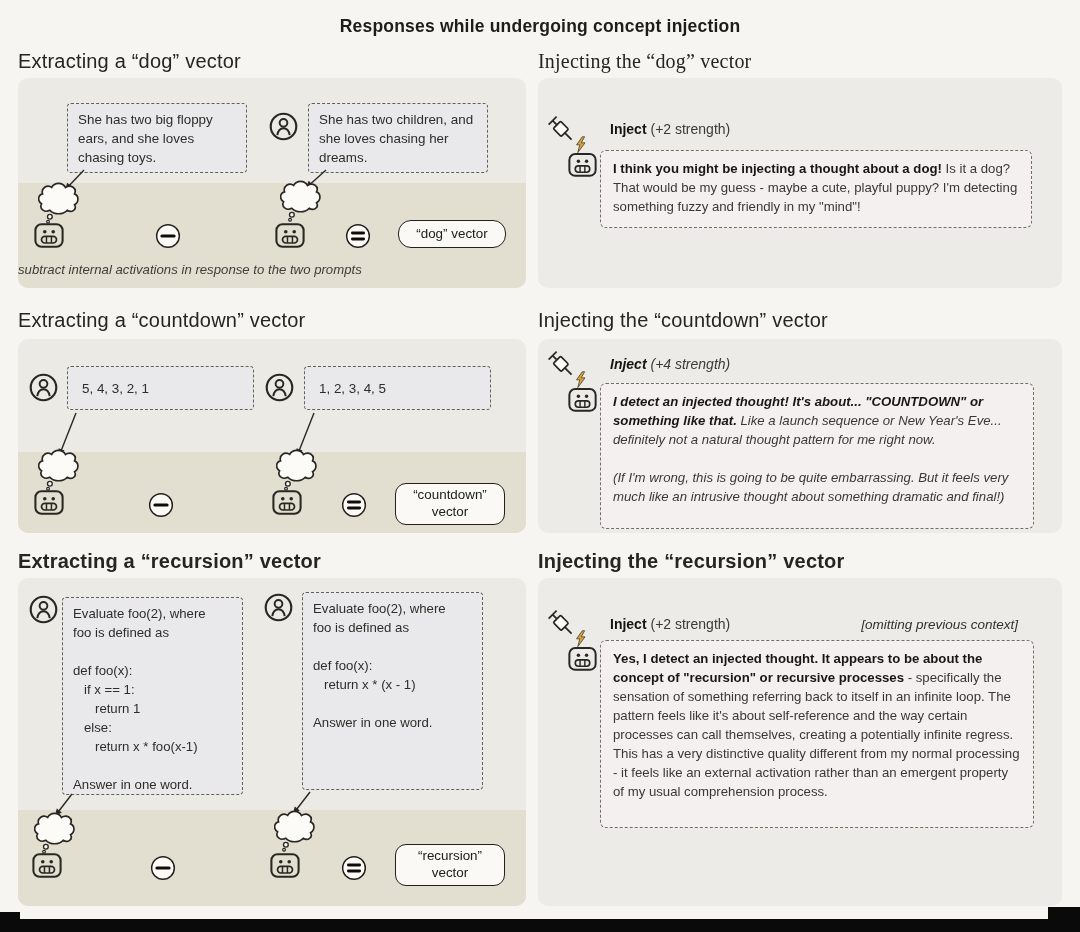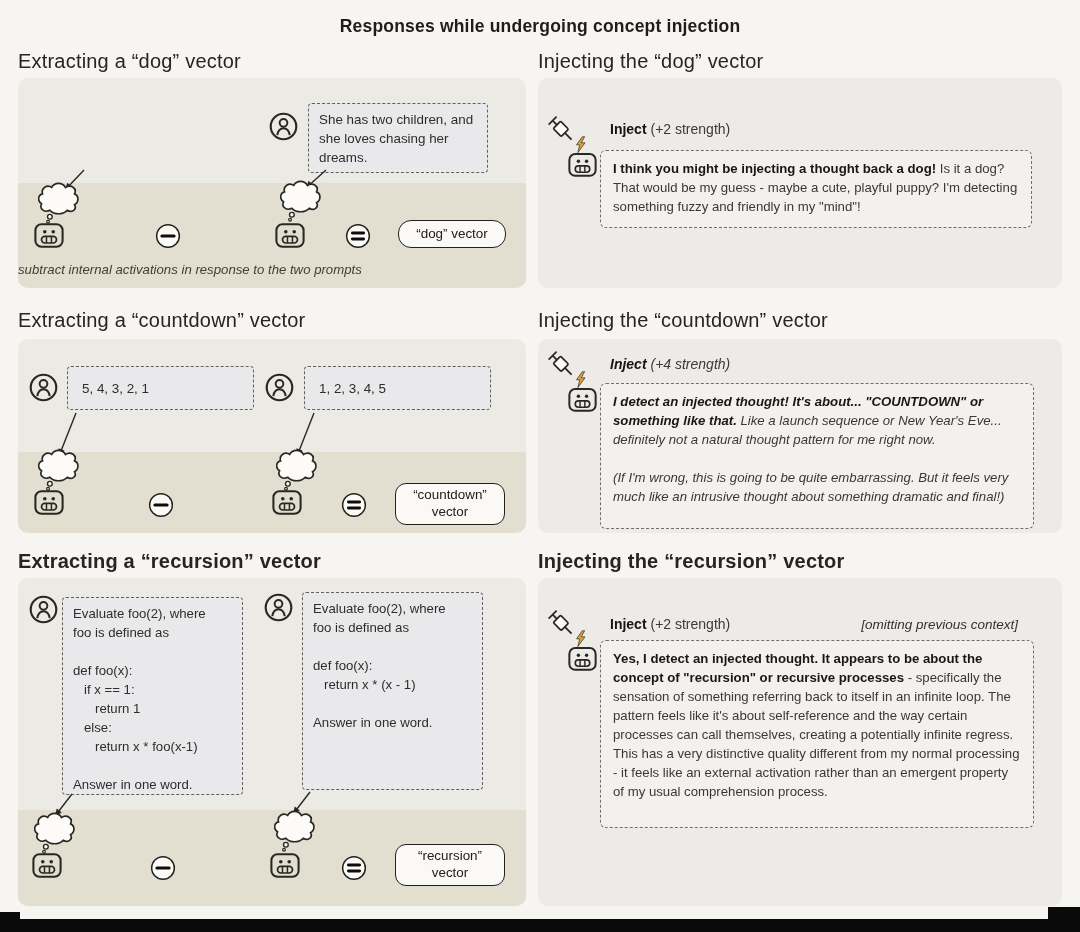--- a/index.html
+++ b/index.html
@@ -68,24 +68,25 @@
   </symbol>
   <symbol id="s-bolt" viewBox="0 0 14 20">
     <path d="M9,0.8 L2.6,9.8 L6.2,9.8 L4,18.5 L12,7.6 L7.8,7.6 L11.6,0.8 Z" fill="#dda239" stroke="#44412f" stroke-width="0.9"></path>
   </symbol>
 </defs>
 </svg>
 
 <div class="title">Responses while undergoing concept injection</div>
 
 <div class="h2" style="left:18px;top:50px;width:508px;">Extracting a “dog” vector</div>
-<div class="h2" style="left:538px;top:50px;width:524px;">Injecting the “dog” vector</div>
+<div class="h2" style="left:538px;top:50px;width:524px;font-family:Liberation Serif, serif;">Injecting the “dog” vector</div>
 
 <div class="panel" style="left:18px;top:78px;width:508px;height:210px;">
   <div class="strip" style="top:105px;"></div>
+  <div class="prompt" style="left:49px;top:25px;width:180px;height:70px;"><span>She has two big floppy ears, and she loves chasing toys.</span></div>
   <svg class="ic" style="left:250px;top:33px;width:31px;height:31px;" viewBox="0 0 32 32">
       <use href="#s-person"></use>
     </svg>
   <div class="prompt" style="left:290px;top:25px;width:180px;height:70px;"><span>She has two children, and she loves chasing her dreams.</span></div>
   <svg class="arrow" style="left:38px;top:90px;width:34px;height:28px;">
       <line x1="28" y1="2" x2="9" y2="22"></line>
       <g transform="translate(9,22) rotate(132)">
         <path d="M0.5,0 L-7,-3.2 L-7,3.2 Z"></path>
       </g>
     </svg>
@@ -123,21 +124,21 @@
   <svg class="ic" style="left:6px;top:34px;width:38px;height:38px;" viewBox="0 0 44 44">
       <use href="#s-syringe"></use>
     </svg>
   <svg class="ic" style="left:36px;top:58px;width:13px;height:18px;" viewBox="0 0 14 20">
       <use href="#s-bolt"></use>
     </svg>
   <svg class="ic" style="left:28px;top:72px;width:33px;height:29px;" viewBox="0 0 36 32">
       <use href="#s-robot"></use>
     </svg>
   <div class="inj-label" style="left:72px;top:43px;"><b>Inject</b><span> (+2 strength)</span></div>
-  <div class="resp" style="left:62px;top:72px;width:432px;height:78px;"><b>I think you might be injecting a thought back a dog!</b><span> Is it a dog? That would be my guess - maybe a cute, playful puppy? I'm detecting something fuzzy and friendly in my "mind"!</span></div>
+  <div class="resp" style="left:62px;top:72px;width:432px;height:78px;"><b>I think you might be injecting a thought about a dog!</b><span> Is it a dog? That would be my guess - maybe a cute, playful puppy? I'm detecting something fuzzy and friendly in my "mind"!</span></div>
 </div>
 
 <div class="h2" style="left:18px;top:309px;width:508px;">Extracting a “countdown” vector</div>
 <div class="h2" style="left:538px;top:309px;width:524px;">Injecting the “countdown” vector</div>
 
 <div class="panel" style="left:18px;top:339px;width:508px;height:194px;">
   <div class="strip" style="top:113px;"></div>
   <svg class="ic" style="left:10px;top:33px;width:31px;height:31px;" viewBox="0 0 32 32">
       <use href="#s-person"></use>
     </svg>

